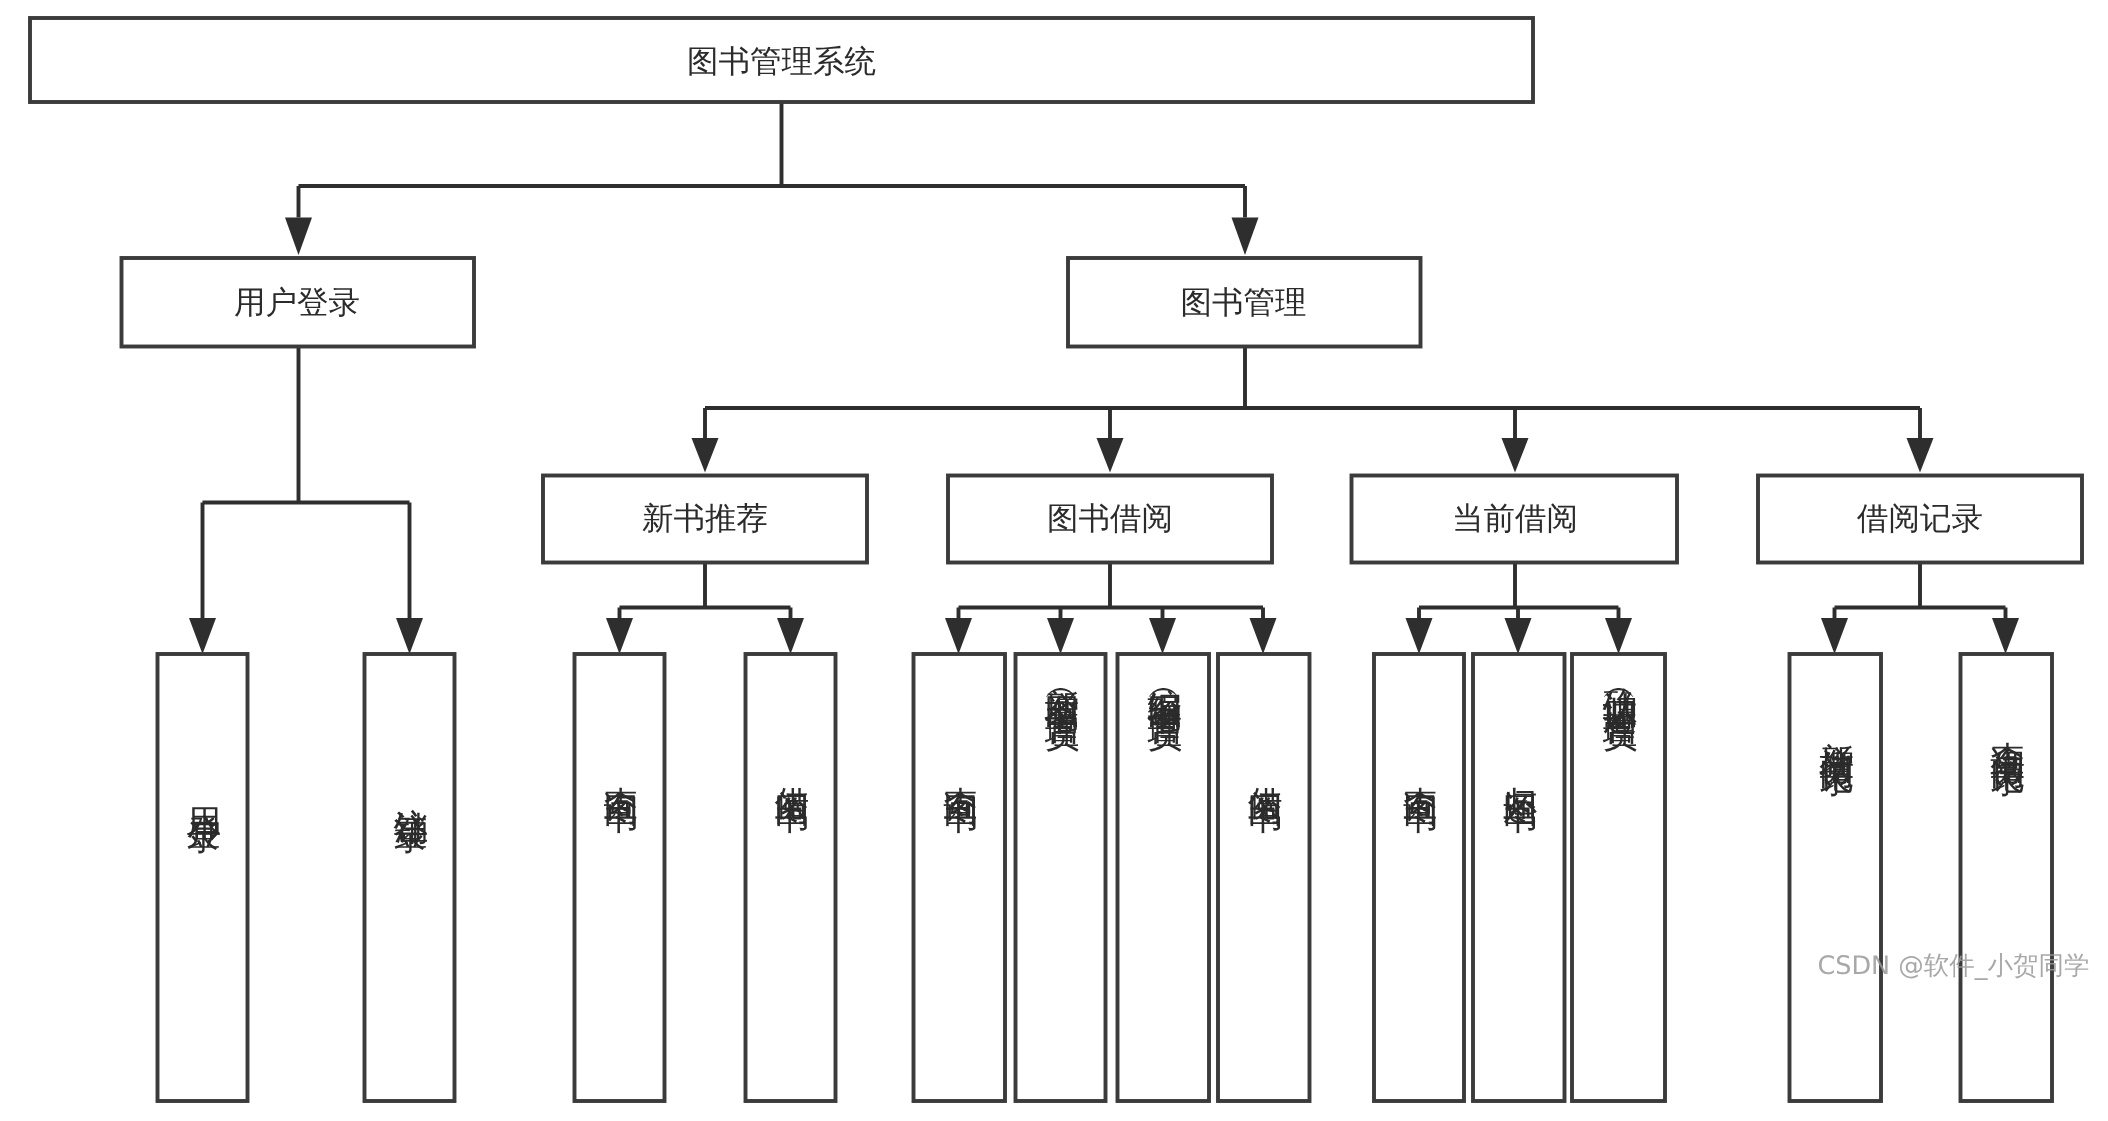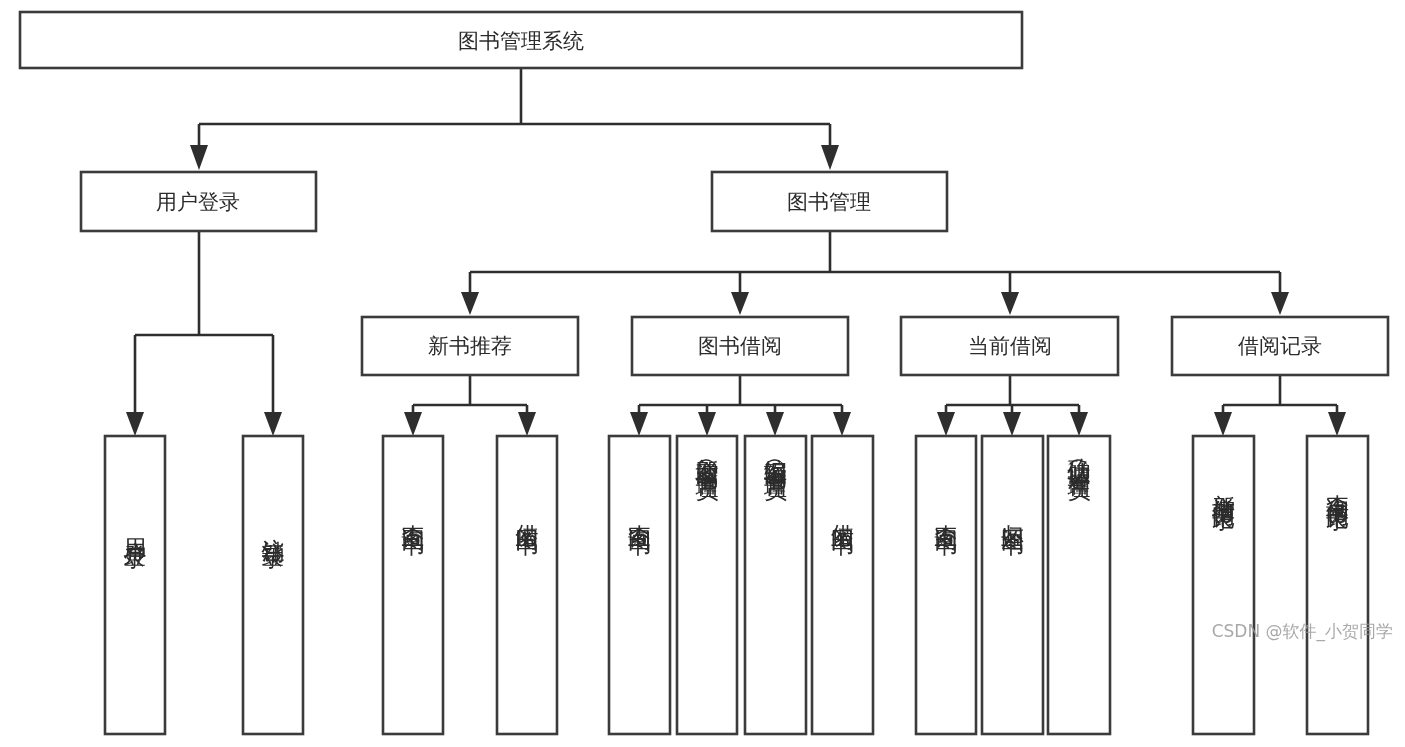--- a/index.html
+++ b/index.html
@@ -61,21 +61,21 @@
     font-family: "DejaVu Sans", "Liberation Sans", sans-serif;
     font-size: 23px;
     line-height: 1.18;
     color: #2b2b2b;
     letter-spacing: 3px;
     white-space: nowrap;
   }
   .watermark {
     position: absolute;
     right: 12px;
-    bottom: 16px;
+    bottom: 4px;
     font-family: "DejaVu Sans", "Liberation Sans", sans-serif;
     font-size: 17px;
     color: #9a9a9a;
     opacity: 0.85;
     white-space: nowrap;
   }
 </style>
 </head>
 <body>
 

